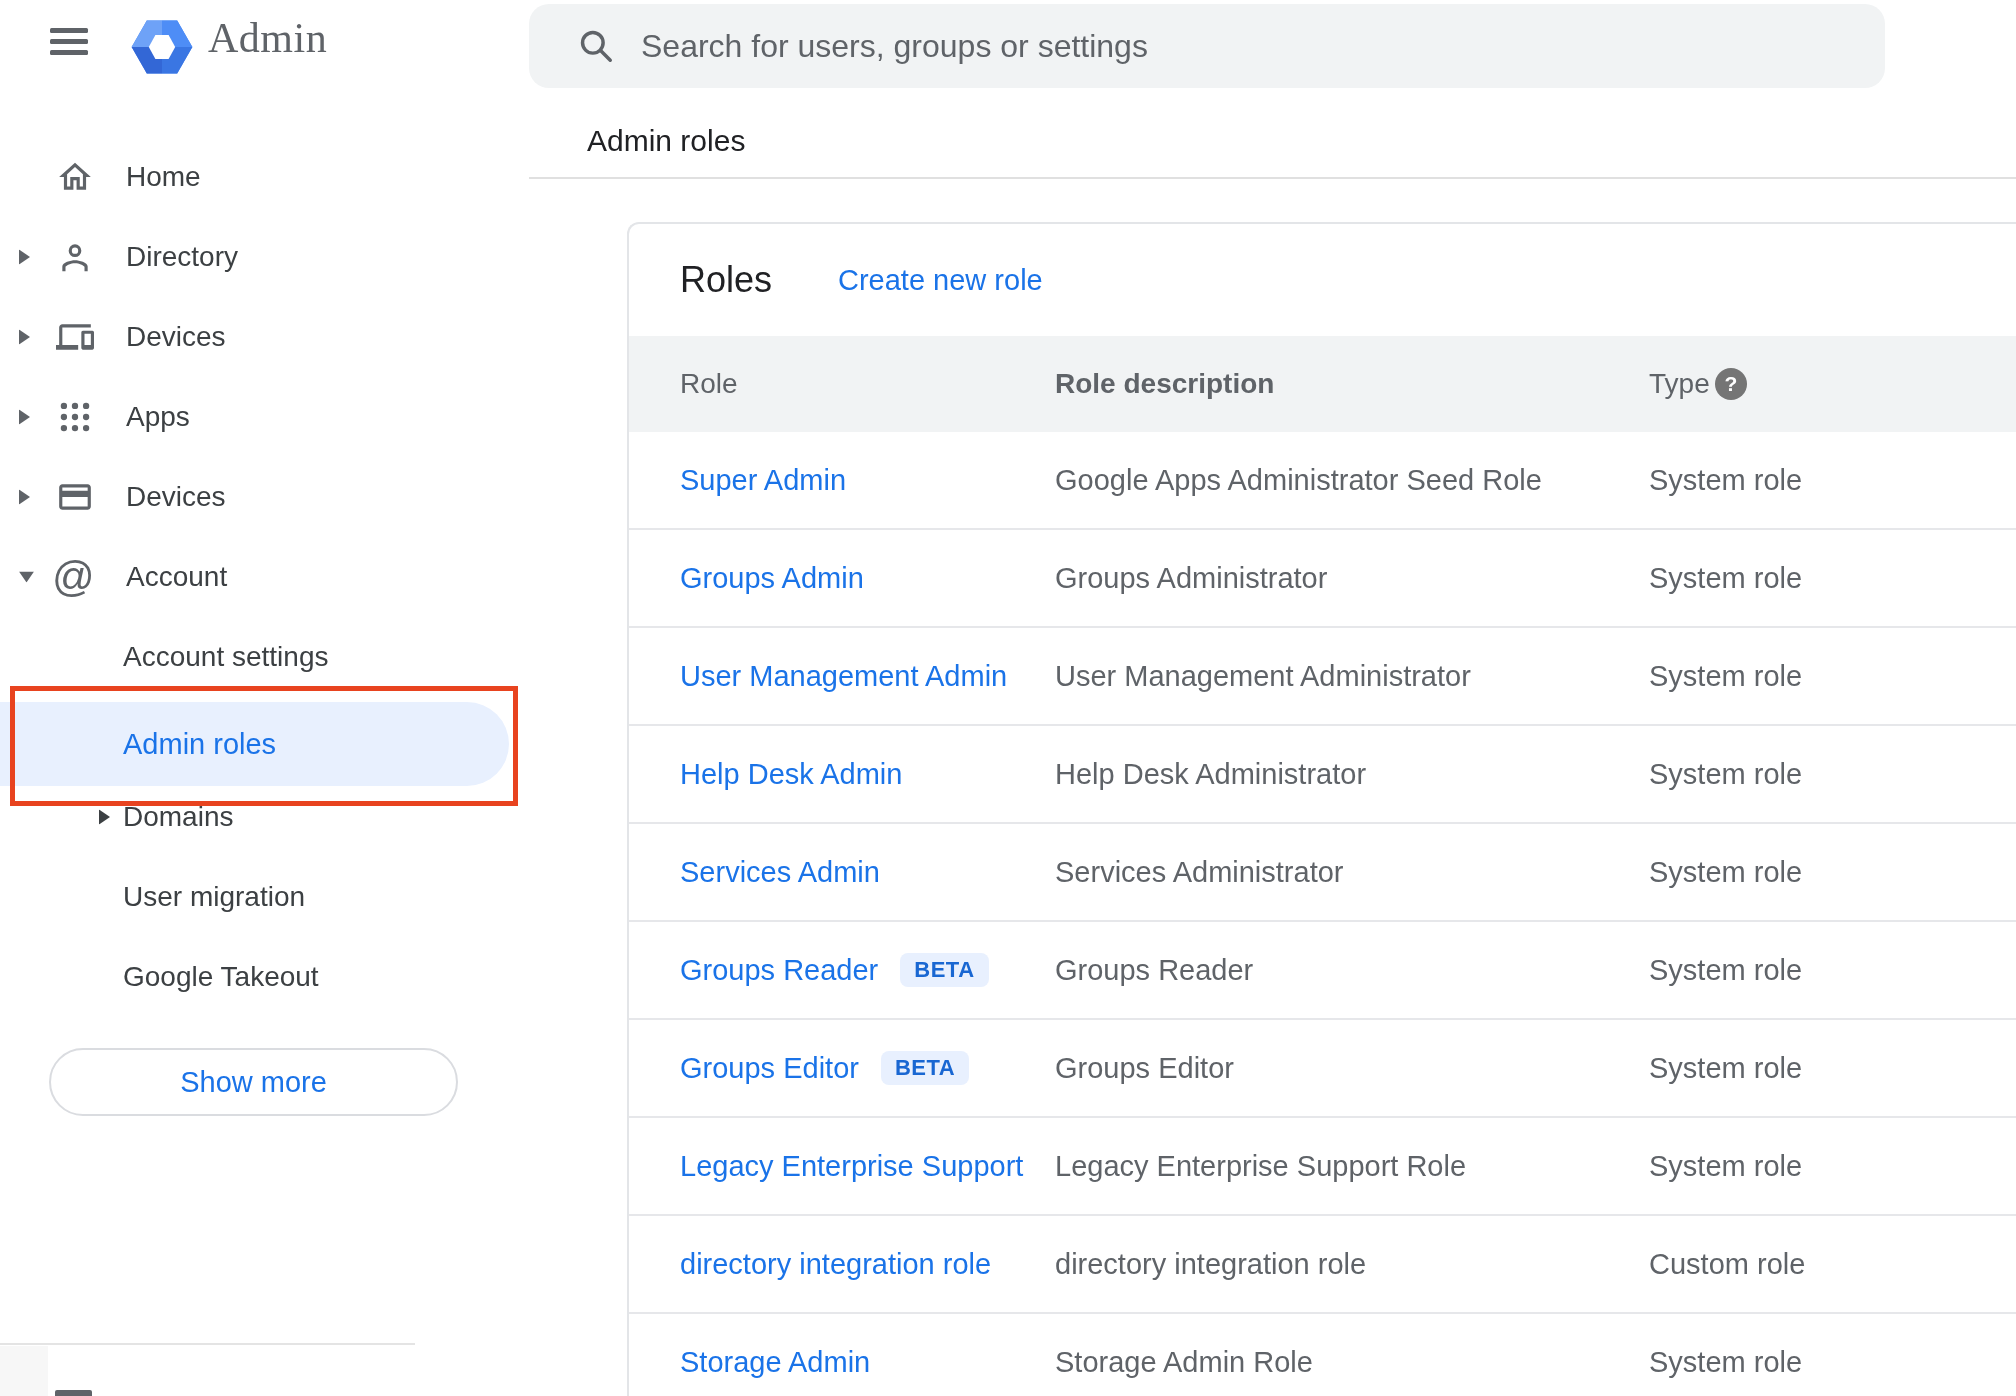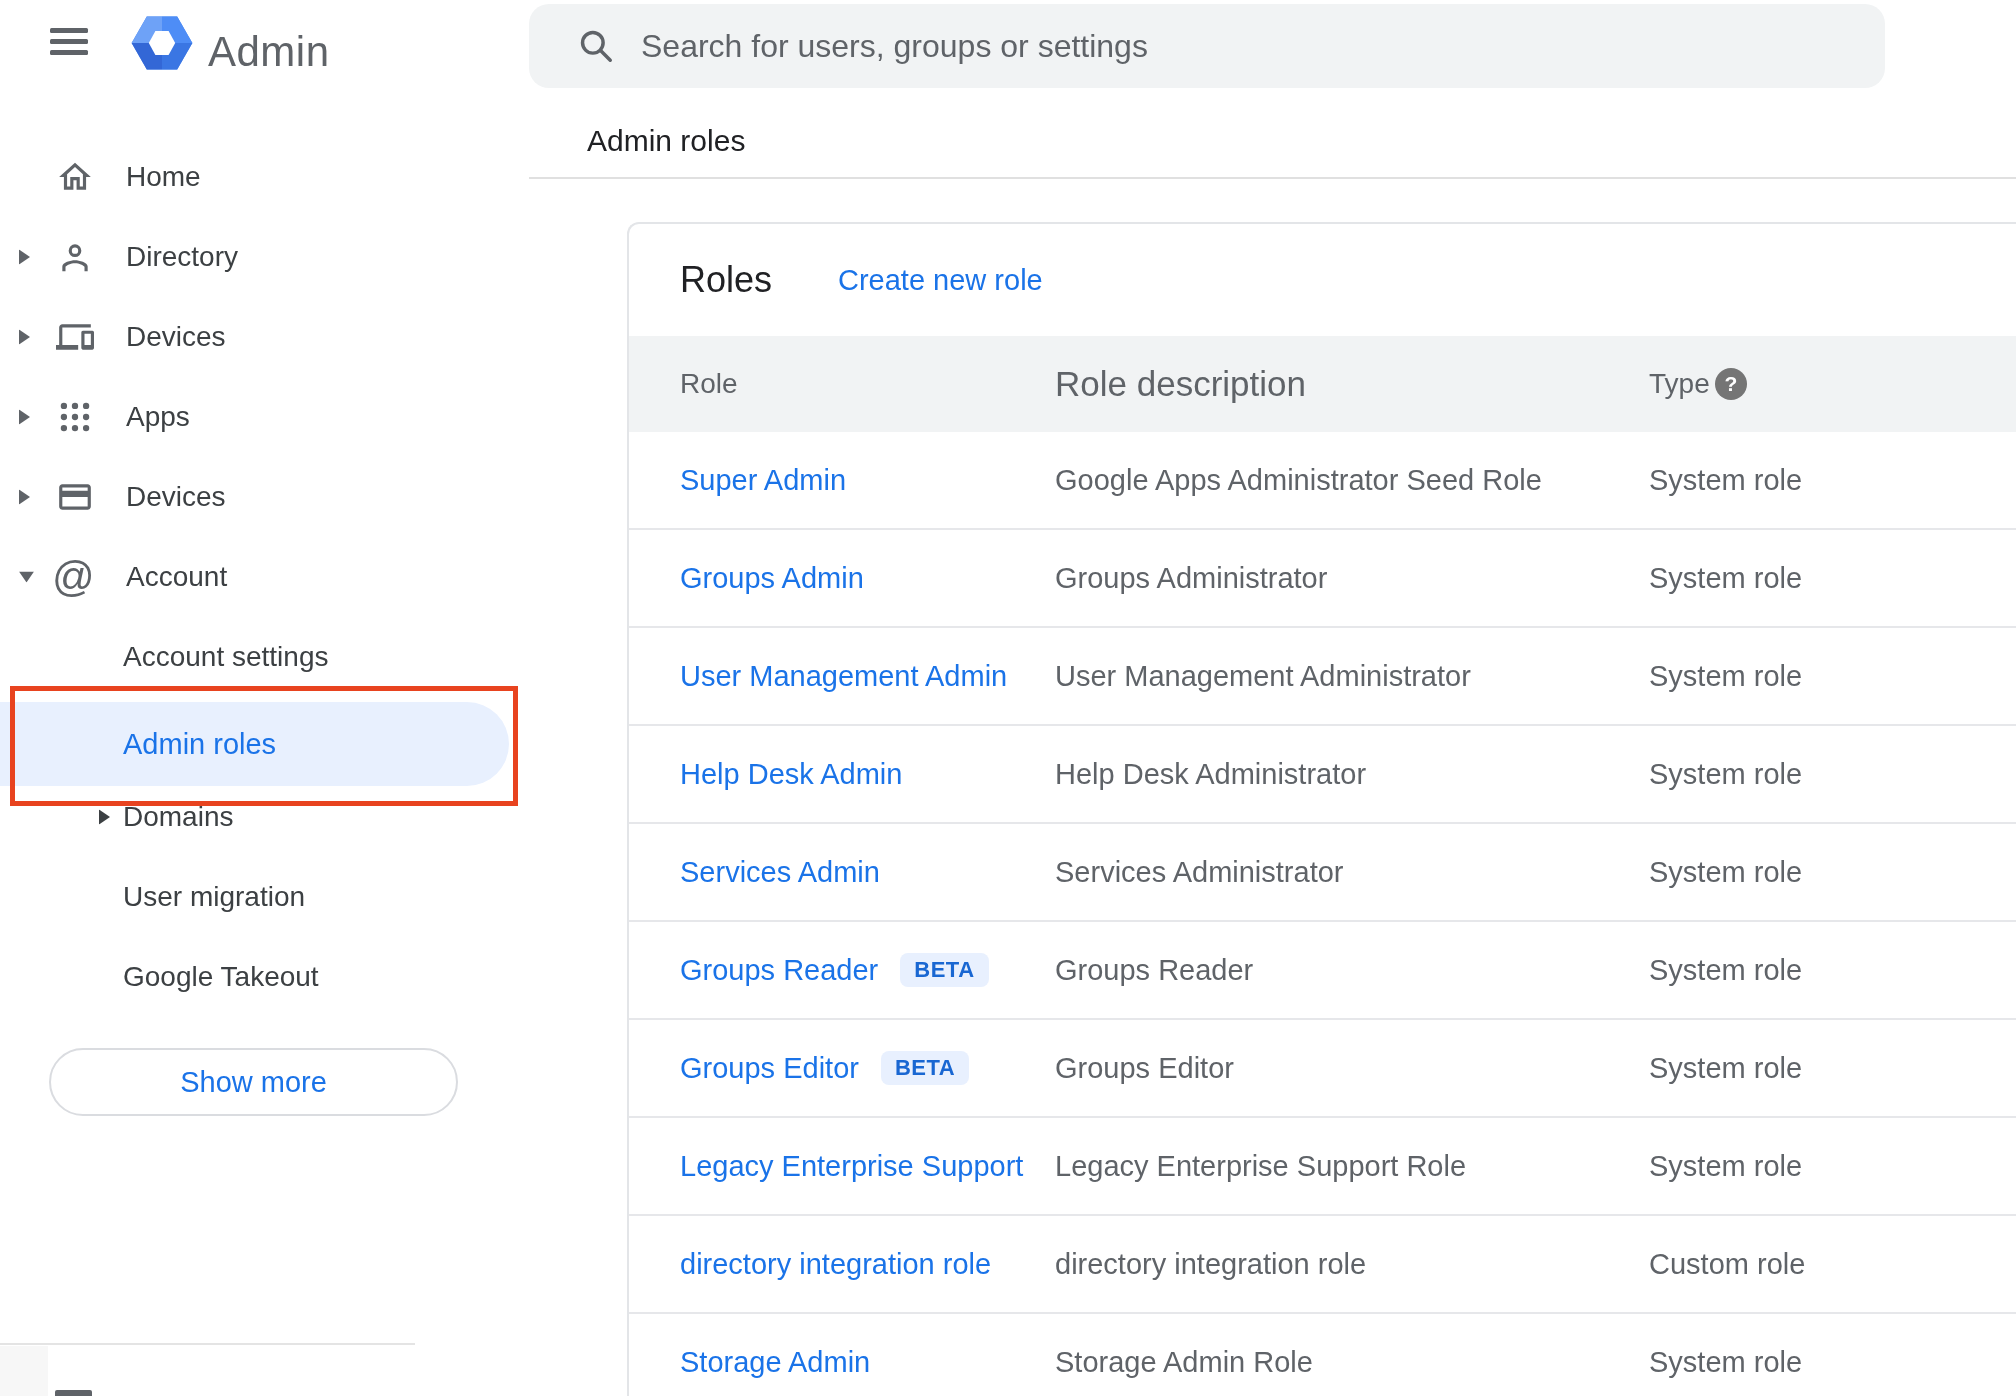--- a/index.html
+++ b/index.html
@@ -7,21 +7,21 @@
   body {
     font-family:"Liberation Sans","DejaVu Sans",sans-serif;
     background:#ffffff; position:relative; overflow:hidden;
     color:#3c4043;
   }
   #app { position:absolute; inset:0; }
 
   
   .sidebar { position:absolute; left:0; top:0; width:520px; height:1396px; background:#fff; }
   .hamburger { position:absolute; left:50px; top:26px; width:40px; height:32px; cursor:pointer; }
-  .logo-wrap { position:absolute; left:128px; top:6px; height:70px; display:flex; align-items:flex-end; }
+  .logo-wrap { position:absolute; left:128px; top:14px; height:70px; display:flex; align-items:flex-start;font-family:Liberation Serif, serif; }
   .logo-hex { width:68px; height:66px; }
   .logo-text { font-size:42px; color:#5f6368; margin-left:12px; letter-spacing:0.5px; }
 
   .nav-item { position:absolute; left:0; width:415px; height:80px; cursor:pointer; }
   .nav-item .chev { position:absolute; left:19px; top:50%; transform:translateY(-50%); }
   .nav-item .nicon { position:absolute; left:56px; top:50%; transform:translateY(-50%); width:38px; height:38px; }
   .nav-item .nlabel { position:absolute; left:126px; top:50%; transform:translateY(-50%); font-size:28px; color:#3c4043; }
   .at-glyph { position:absolute; left:52px; top:50%; transform:translateY(-50%); font-size:42px; font-weight:500; color:#5f6368; }
 
   .sub-item { position:absolute; left:0; width:415px; height:66px; cursor:pointer; }
@@ -62,21 +62,21 @@
     background:#fff; border-left:2px solid #e3e5e8; border-top:2px solid #e3e5e8;
     border-radius:12px 0 0 0; }
   .card-header { position:absolute; left:0; top:0; width:100%; height:112px; }
   .card-title { position:absolute; left:51px; top:50%; transform:translateY(-50%);
     font-size:36px; font-weight:500; color:#202124; }
   .create-link { position:absolute; left:209px; top:50%; transform:translateY(-50%);
     font-size:29px; color:#1a73e8; cursor:pointer; }
 
   .thead { position:absolute; left:0; top:112px; width:100%; height:96px; background:#f1f3f4; }
   .th-role  { position:absolute; left:51px;  top:50%; transform:translateY(-50%); font-size:28px; color:#5f6368; }
-  .th-desc  { position:absolute; left:426px; top:50%; transform:translateY(-50%); font-size:35px; color:#5f6368; }
+  .th-desc  { position:absolute; left:426px; top:50%; transform:translateY(-50%); font-size:28px; color:#5f6368;font-weight:bold; }
   .th-type  { position:absolute; left:1020px; top:50%; transform:translateY(-50%); font-size:28px; color:#5f6368; }
   .help-circle { position:absolute; left:1086px; top:50%; transform:translateY(-50%);
     width:32px; height:32px; border-radius:50%; background:#757575; color:#fff;
     font-size:21px; font-weight:700; display:flex; align-items:center; justify-content:center; cursor:pointer; }
 
   .rows { position:absolute; left:0; top:208px; width:100%; }
   .trow { position:relative; width:100%; height:98px; border-bottom:2px solid #e6e7ea; }
   .cell-role { position:absolute; left:51px; top:50%; transform:translateY(-50%);
     display:flex; align-items:center;justify-content:center; }
   .role-link { font-size:29px; color:#1a73e8; cursor:pointer; white-space:nowrap; }

